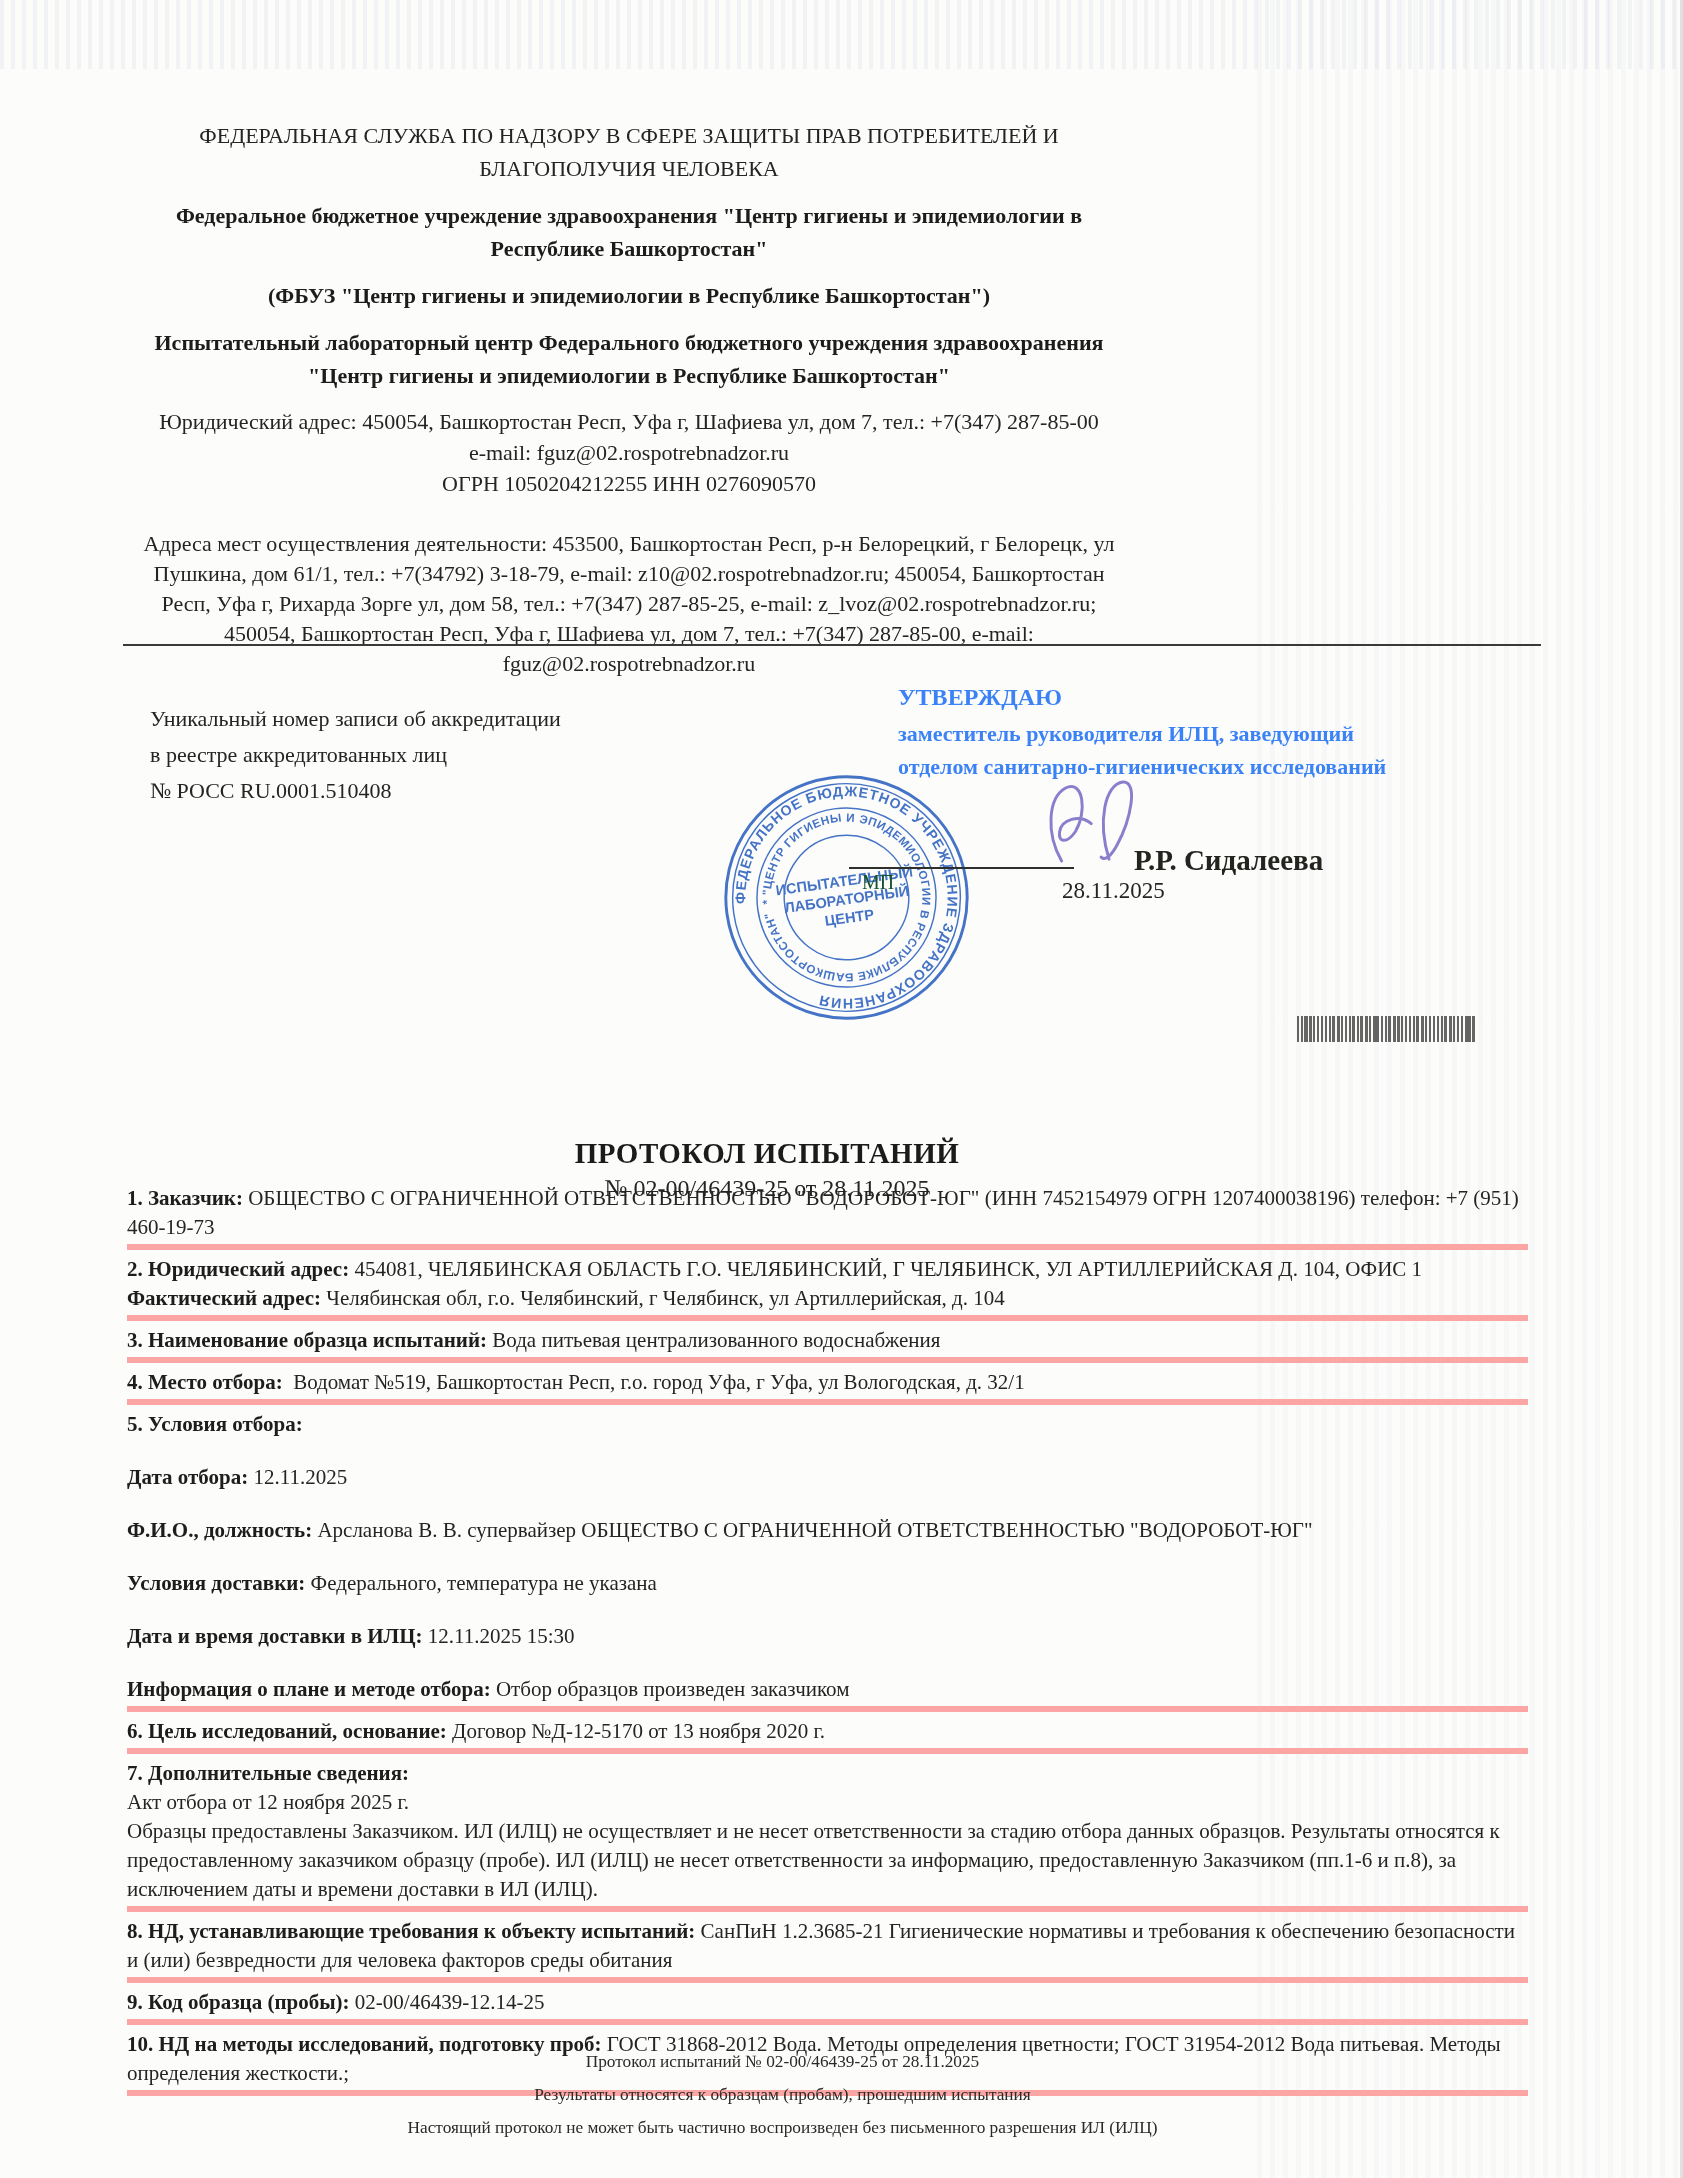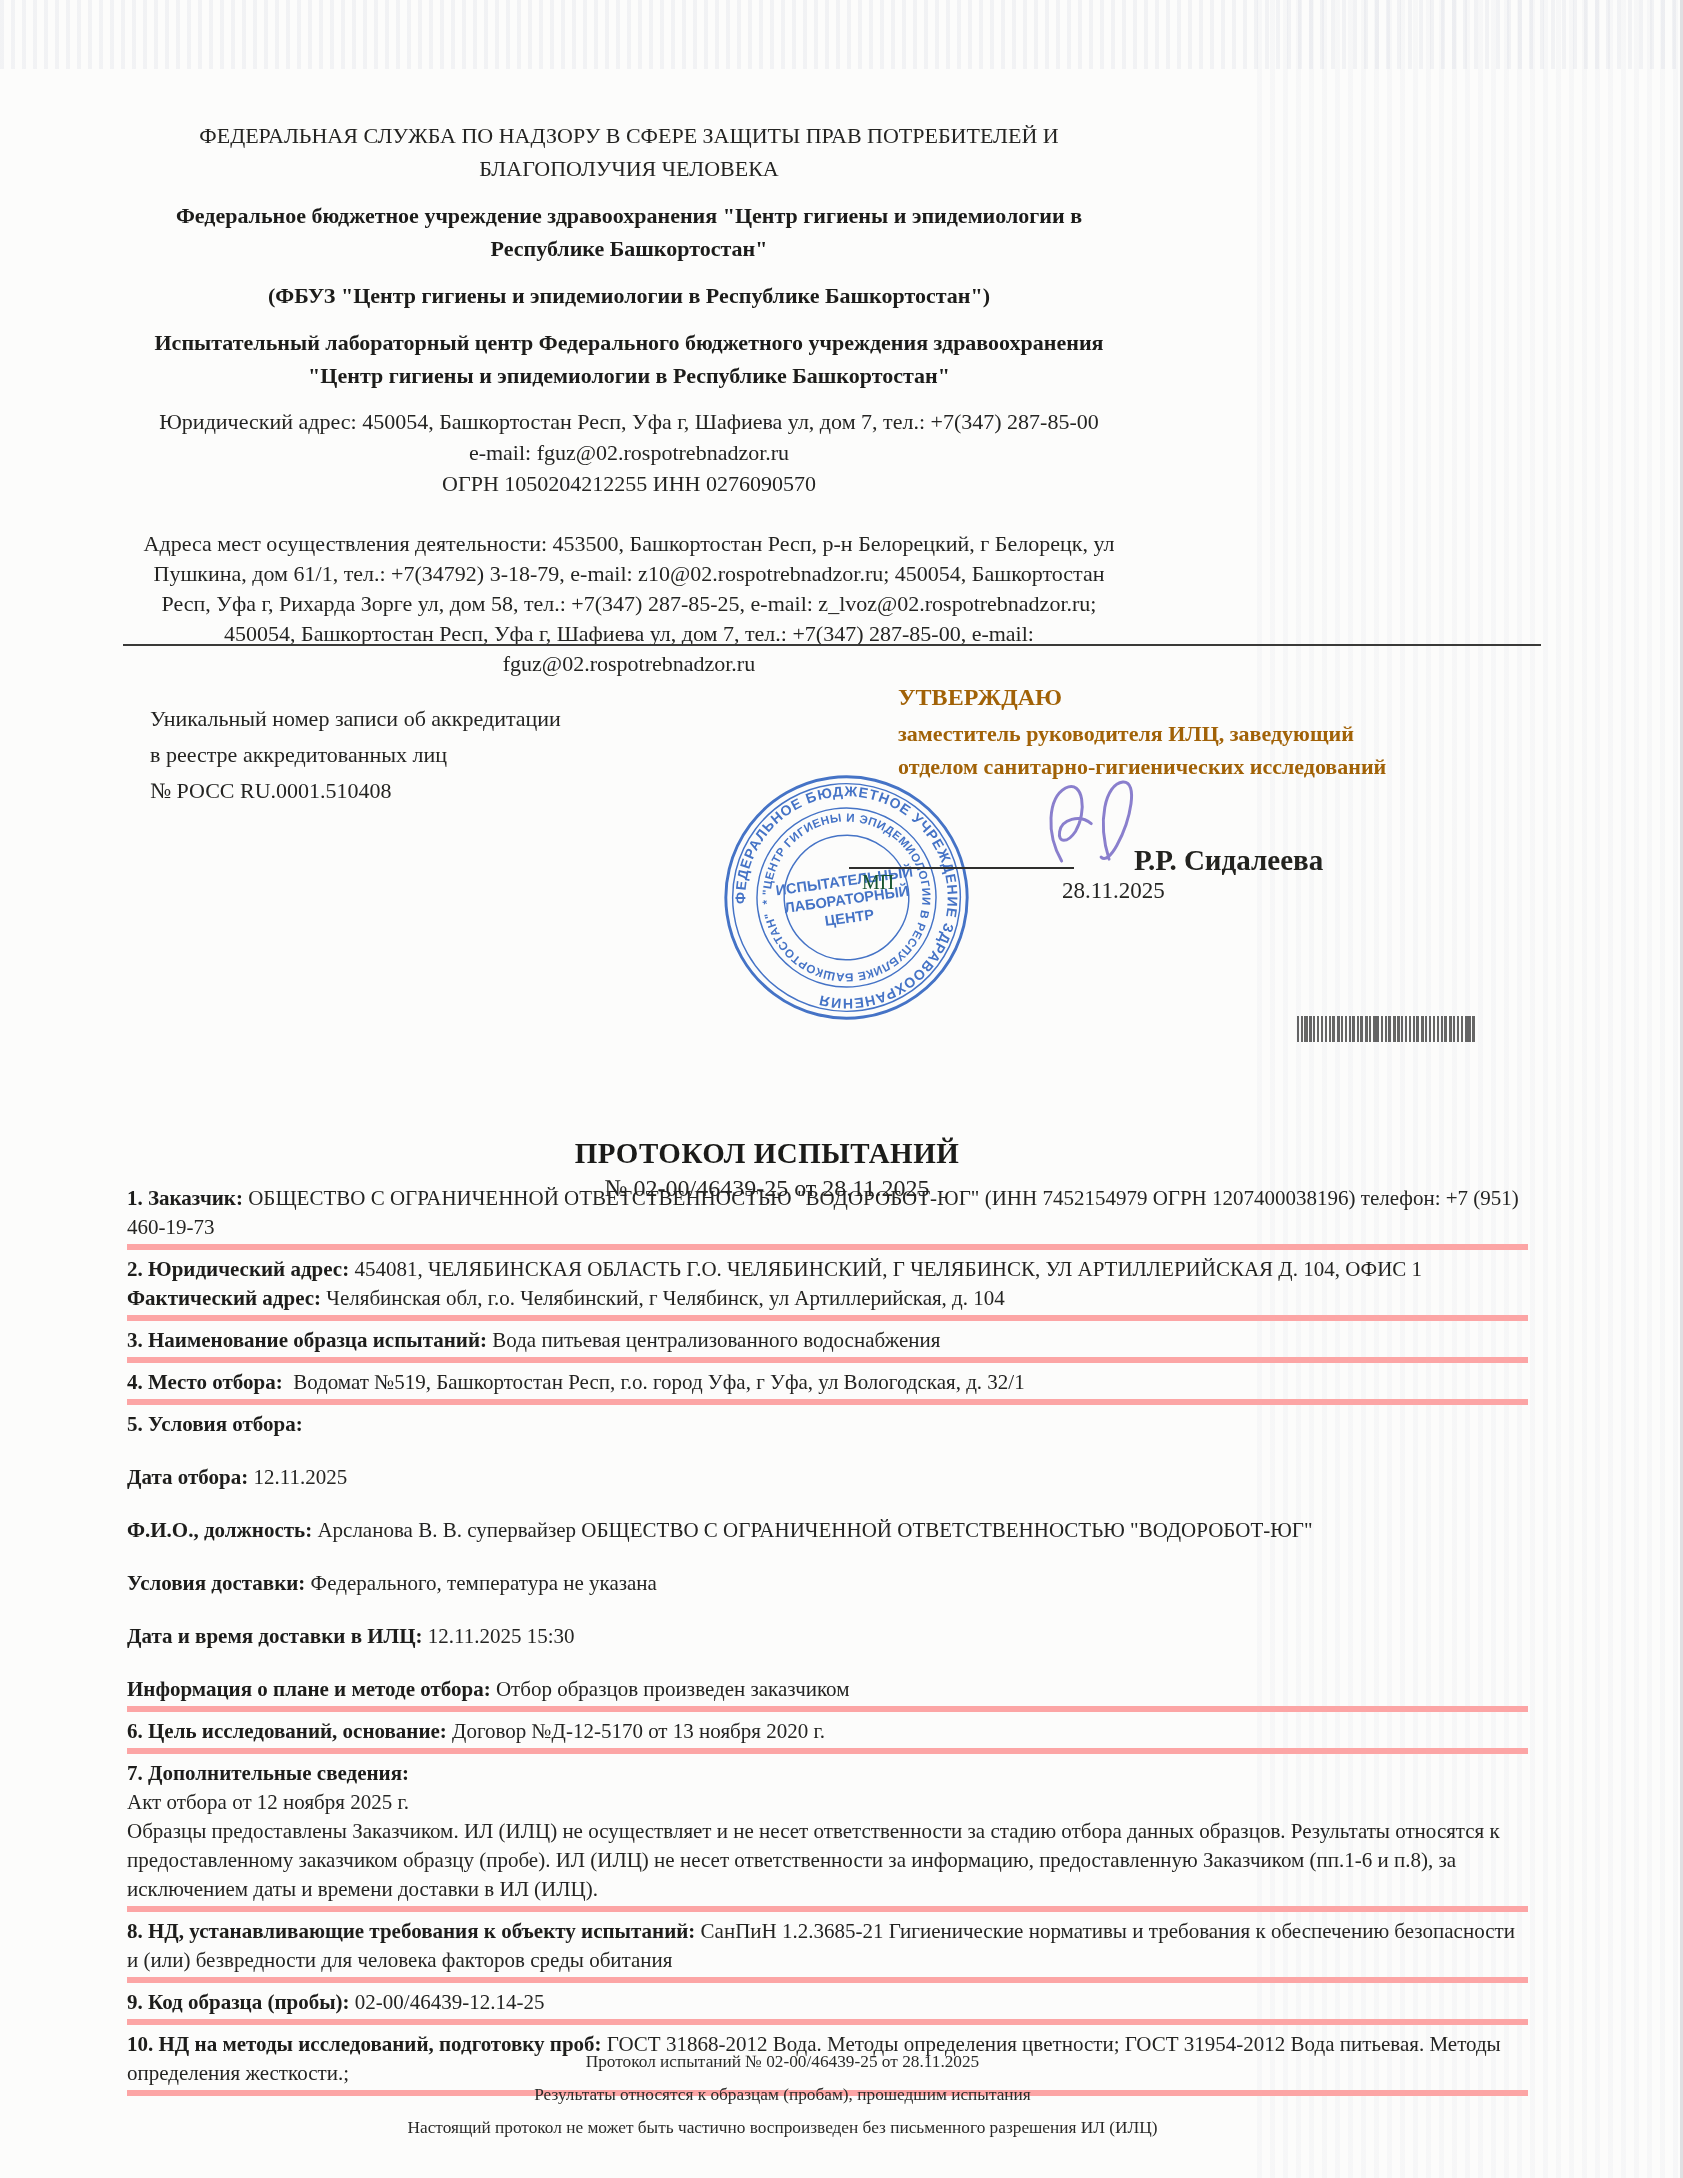--- a/index.html
+++ b/index.html
@@ -18,21 +18,21 @@
   
   .letterhead{position:absolute;left:129px;top:119px;width:1000px;text-align:center;}
   .letterhead p{margin:0 0 14px 0;font-size:22px;line-height:33px;}
   .lh-bold{font-weight:bold;color:#1c1c1a;}
   .lh-contact{margin-bottom:0 !important;line-height:31px !important;}
   .lh-addresses{margin-top:30px !important;line-height:30px !important;}
 
   .divider{position:absolute;left:123px;top:644px;width:1418px;border-top:2px solid #3a3a38;}
 
   .accreditation{position:absolute;left:150px;top:701px;width:495px;font-size:22px;line-height:36px;}
-  .approval{position:absolute;left:898px;top:681px;width:554px;font-size:22px;line-height:33px;font-weight:bold;color:#a16207;}
+  .approval{position:absolute;left:898px;top:681px;width:554px;font-size:22px;line-height:33px;font-weight:bold;color:#3b82f6;}
   .approval .appr-head{font-size:24px;margin-bottom:3px;}
 
   .stamp{position:absolute;left:720px;top:771px;width:253px;height:253px;transform:rotate(-8deg);opacity:.92;}
   .mp-mark{position:absolute;left:862px;top:871px;font-size:20px;color:#14532d;}
   .sig-line{position:absolute;left:849px;top:867px;width:225px;border-top:2px solid #2f2f2d;}
   .signature{position:absolute;left:1032px;top:774px;width:158px;height:109px;}
   .approver-name{position:absolute;left:1134px;top:844px;font-size:29px;font-weight:bold;color:#23231f;font-family:Liberation Serif, serif;}
   .approval-date{position:absolute;left:1062px;top:878px;font-size:23px;}
 
   .barcode{position:absolute;left:1297px;top:1016px;width:180px;height:26px;opacity:.78;

